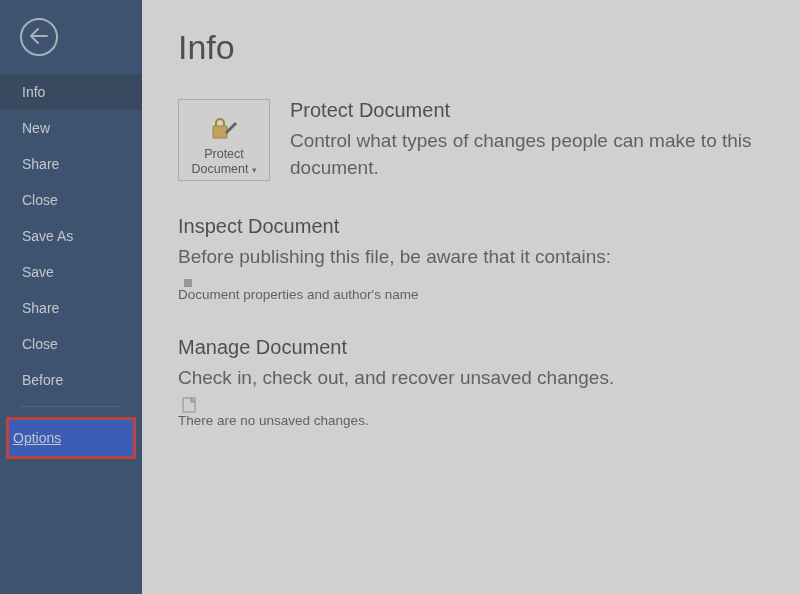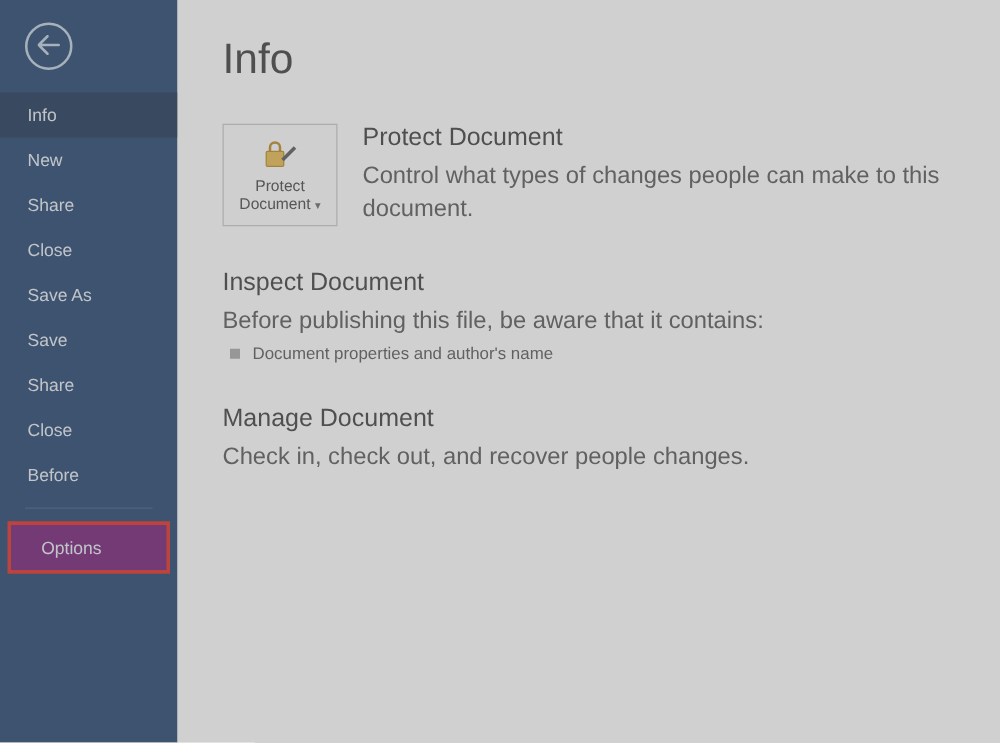--- a/index.html
+++ b/index.html
@@ -52,22 +52,23 @@
   .sidebar-divider {
     border-top: 1px solid #3d5a80;
     margin: 8px 20px;
   }
   .highlight-box {
     border: 3px solid #e2281f;
     padding: 0;
     margin: 2px 6px 2px 6px;
   }
   .highlight-box .sidebar-item {
-    background: #701a75;
-    padding: 10px 0 10px 24px;
+    background: #1d4ed8;
+    padding: 10px 0 10px 4px;
+    text-decoration: underline;
   }
 
   
   .main {
     flex: 1;
     background: #ffffff;
     padding: 0 36px;
   }
   .page-title {
     font-size: 34px;
@@ -81,21 +82,21 @@
     margin-bottom: 34px;
   }
   .tile {
     width: 92px;
     height: 82px;
     border: 1px solid #c9c9c9;
     background: #fdfdfd;
     display: flex;
     flex-direction: column;
     align-items: center;
-    justify-content: center;
+    justify-content: flex-end;
     margin-right: 20px;
     cursor: pointer;
     padding: 4px 2px;
   }
   .tile-icon {
     width: 30px;
     height: 28px;
     display: flex;
     align-items: center;
     justify-content: center;
@@ -119,20 +120,21 @@
     font-size: 19px;
     color: #555;
     line-height: 1.4;
   }
   .bullet-row {
     display: flex;
     align-items: flex-start;
     font-size: 13.5px;
     color: #555;
     margin-top: 4px;
+    flex-direction: column;
   }
   .bullet-mark {
     width: 8px; height: 8px;
     background: #a8a8a8;
     margin: 4px 10px 0 6px;
     flex-shrink: 0;
   }
   .doc-icon-small {
     width: 14px; height: 16px;
     margin: 2px 8px 0 4px;
@@ -196,18 +198,27 @@
       <div class="bullet-row">
         <span class="bullet-mark"></span>
         <span>Document properties and author's name</span>
       </div>
     </div>
   </div>
 
   <div class="section">
     <div class="sect-body">
       <div class="sect-title">Manage Document</div>
-      <div class="sect-desc">Check in, check out, and recover people changes.</div>
+      <div class="sect-desc">Check in, check out, and recover unsaved changes.</div>
+      <div class="bullet-row">
+        <span class="doc-icon-small">
+          <svg width="14" height="16" viewBox="0 0 14 16">
+            <rect x="1" y="1" width="12" height="14" fill="#fff" stroke="#999"></rect>
+            <path d="M9 1 L13 5 L9 5 Z" fill="#ddd" stroke="#999"></path>
+          </svg>
+        </span>
+        <span>There are no unsaved changes.</span>
+      </div>
     </div>
   </div>
 </div>
 
 <div class="overlay"></div>
 
 </body></html>

